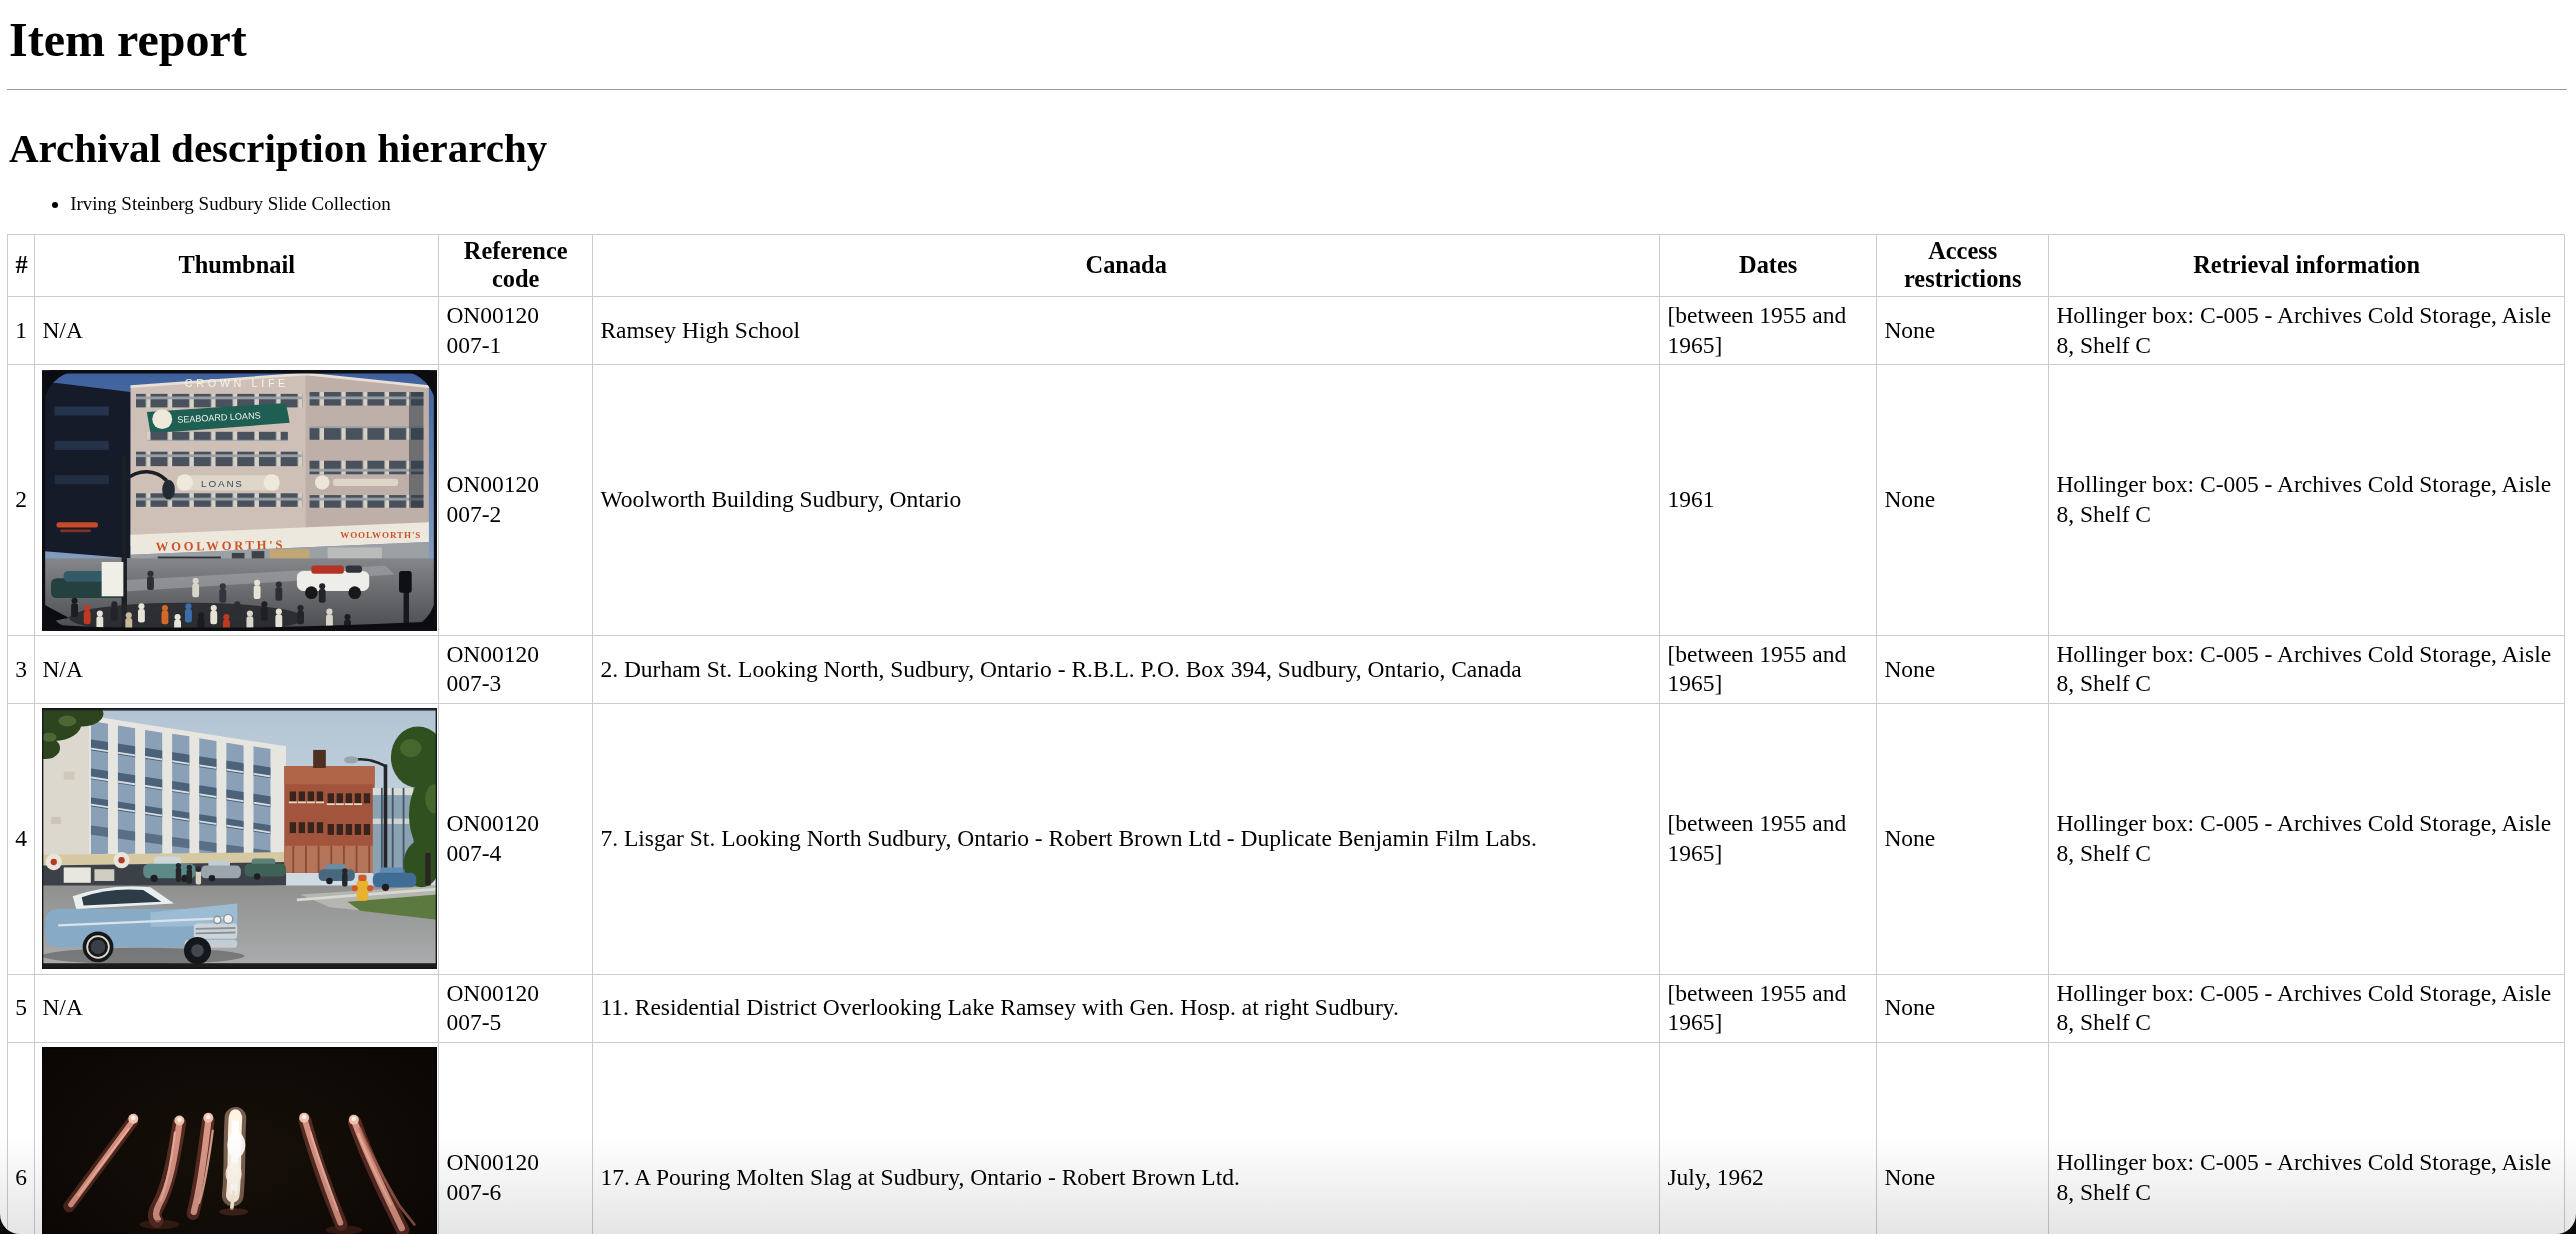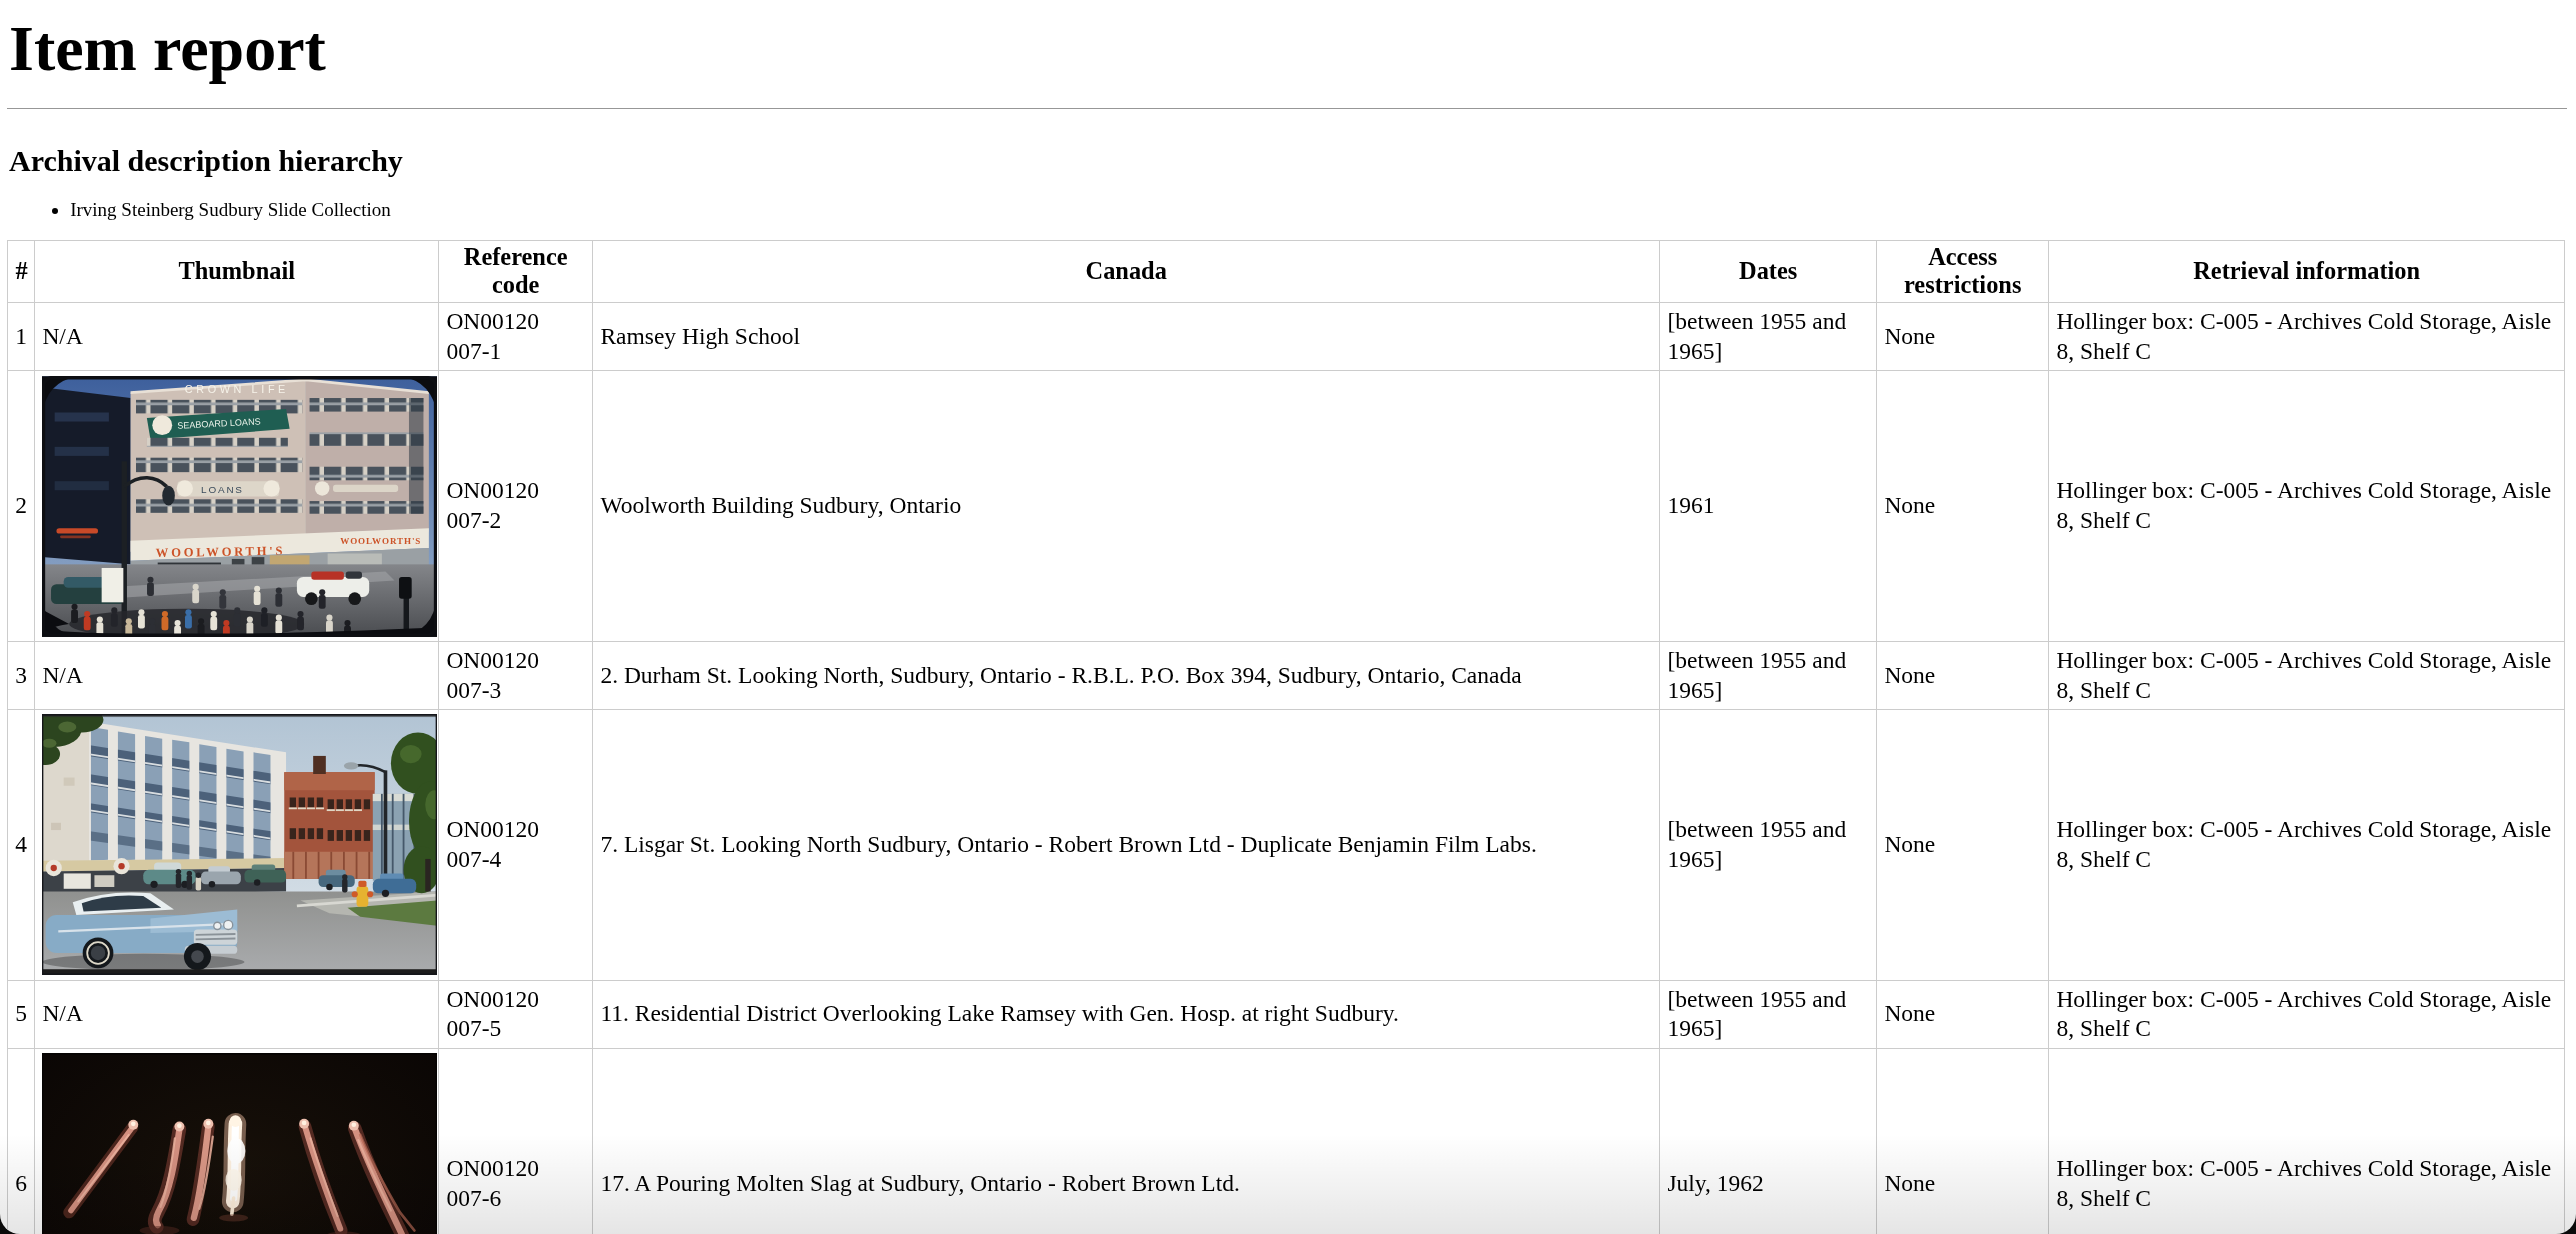--- a/index.html
+++ b/index.html
@@ -7,23 +7,23 @@
   .page {
     position:relative;
     width:2576px; height:1234px;
     background:#ffffff;
     border-radius:0 0 20px 20px;
     overflow:hidden;
     font-family:"Liberation Serif","DejaVu Serif",serif;
     color:#000;
   }
   .content { padding:0 9px 0 7.2px; }
-  h1.report-title { font-size:64px; line-height:1.2; font-weight:bold; margin:11px 0 0 1.8px; }
+  h1.report-title { font-size:48px; line-height:1.2; font-weight:bold; margin:11px 0 0 1.8px; }
   .rule { border:none; border-top:1.8px solid #979797; margin:20px 0 0 0; }
-  h2.section-heading { font-size:30px; line-height:1.2; font-weight:bold; margin:34px 0 0 1.8px; }
+  h2.section-heading { font-size:41px; line-height:1.2; font-weight:bold; margin:34px 0 0 1.8px; }
   ul.hierarchy { margin:20px 0 0 0; padding-left:63px; }
   ul.hierarchy li { font-size:19px; line-height:1.2; }
   table.report { border-collapse:collapse; table-layout:fixed; width:2556px; margin:18px 0 0 0; }
   col.w-num{width:27px} col.w-thumb{width:404px} col.w-ref{width:154px}
   col.w-title{width:1067px} col.w-dates{width:217px} col.w-access{width:172px} col.w-retr{width:516px}
   th, td { border:0.9px solid #cccccc; vertical-align:middle; }
   th { font-size:24.4px; font-weight:bold; text-align:center; padding:1.8px 7.2px; line-height:1.17; height:58px; }
   td { font-size:23.5px; padding:3.6px 7.2px; line-height:1.27; text-align:left; }
   td.c-num { text-align:center; padding:3.6px 1.8px; }
   tr.h-s { height:62px; }

